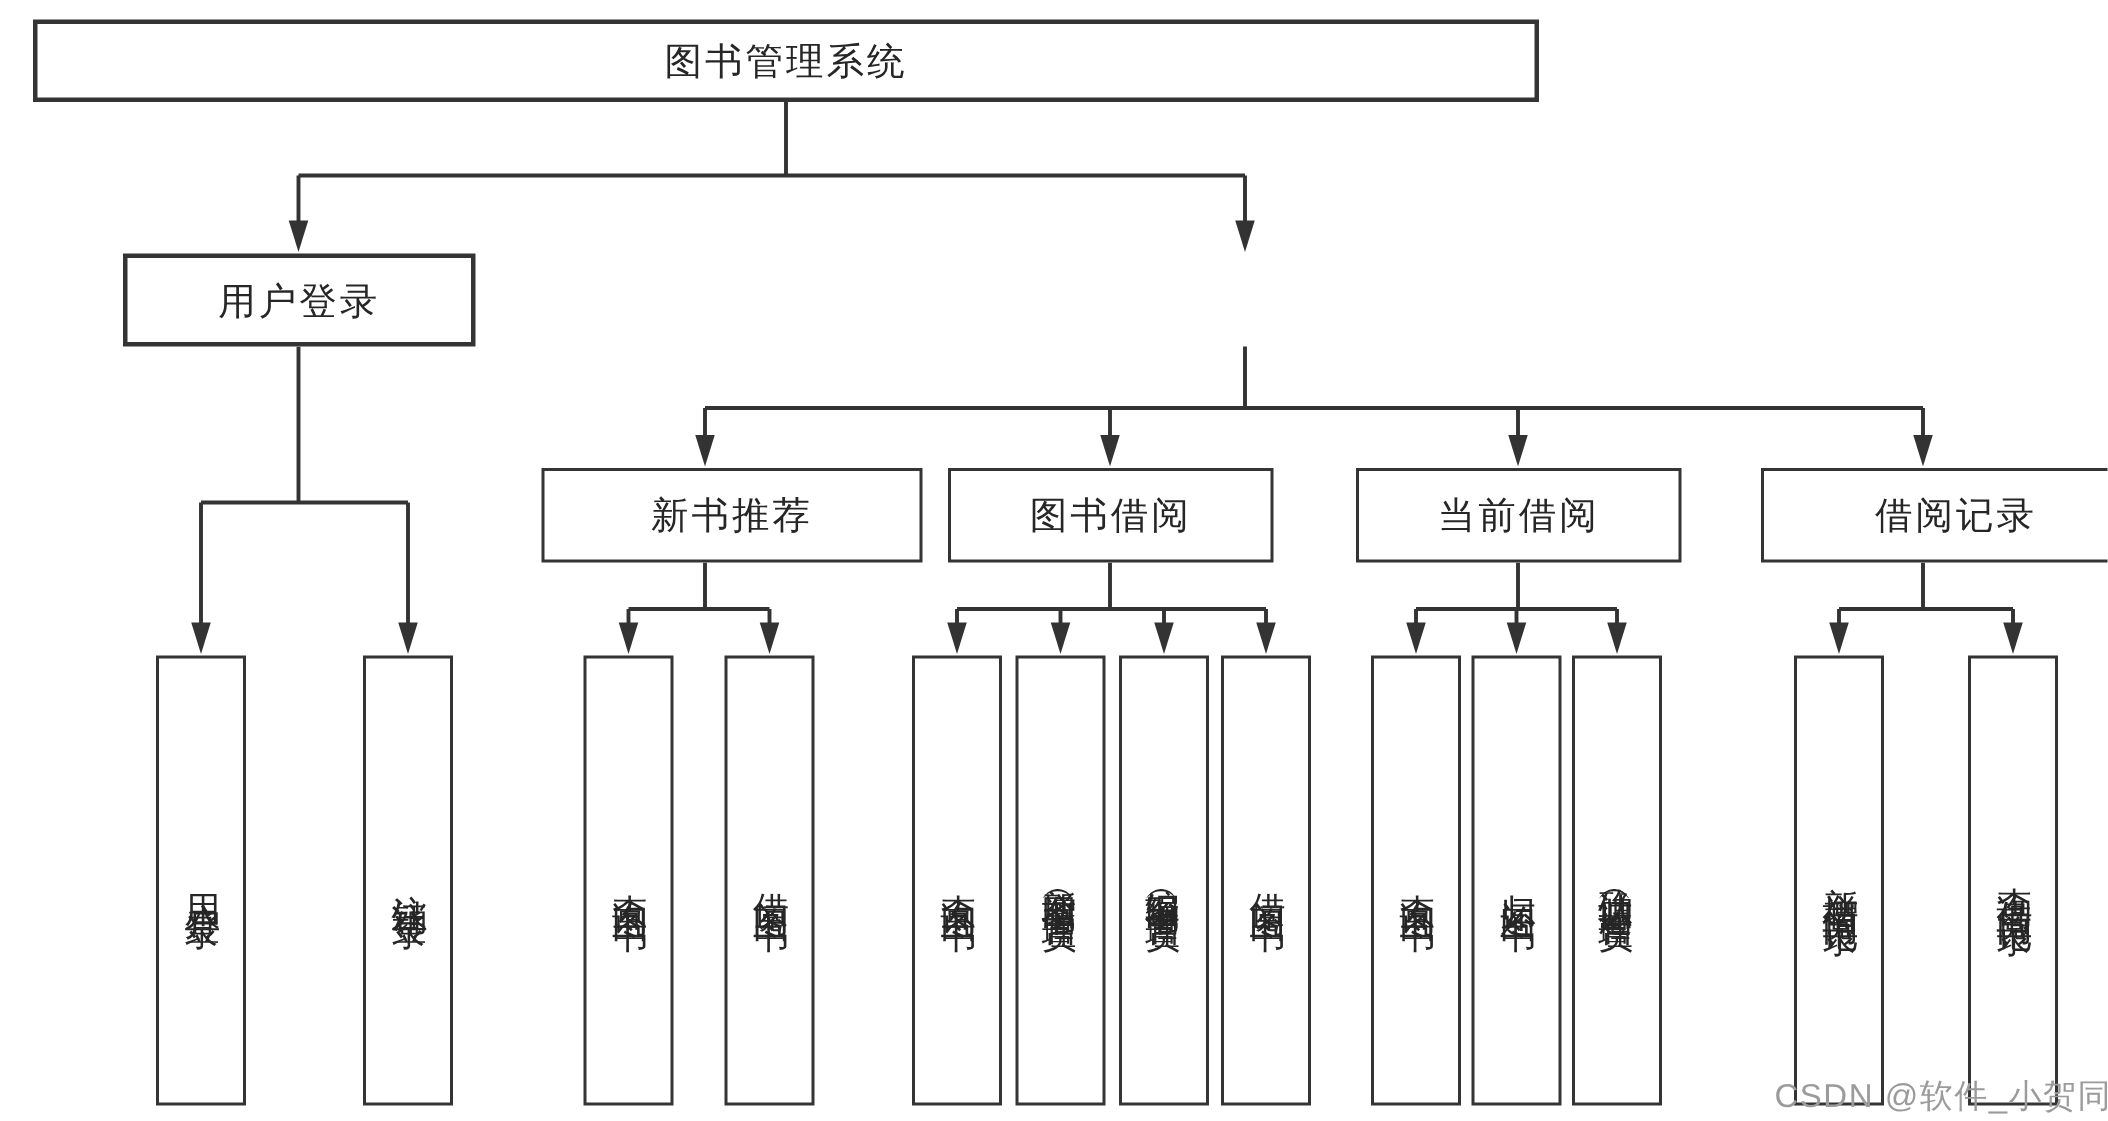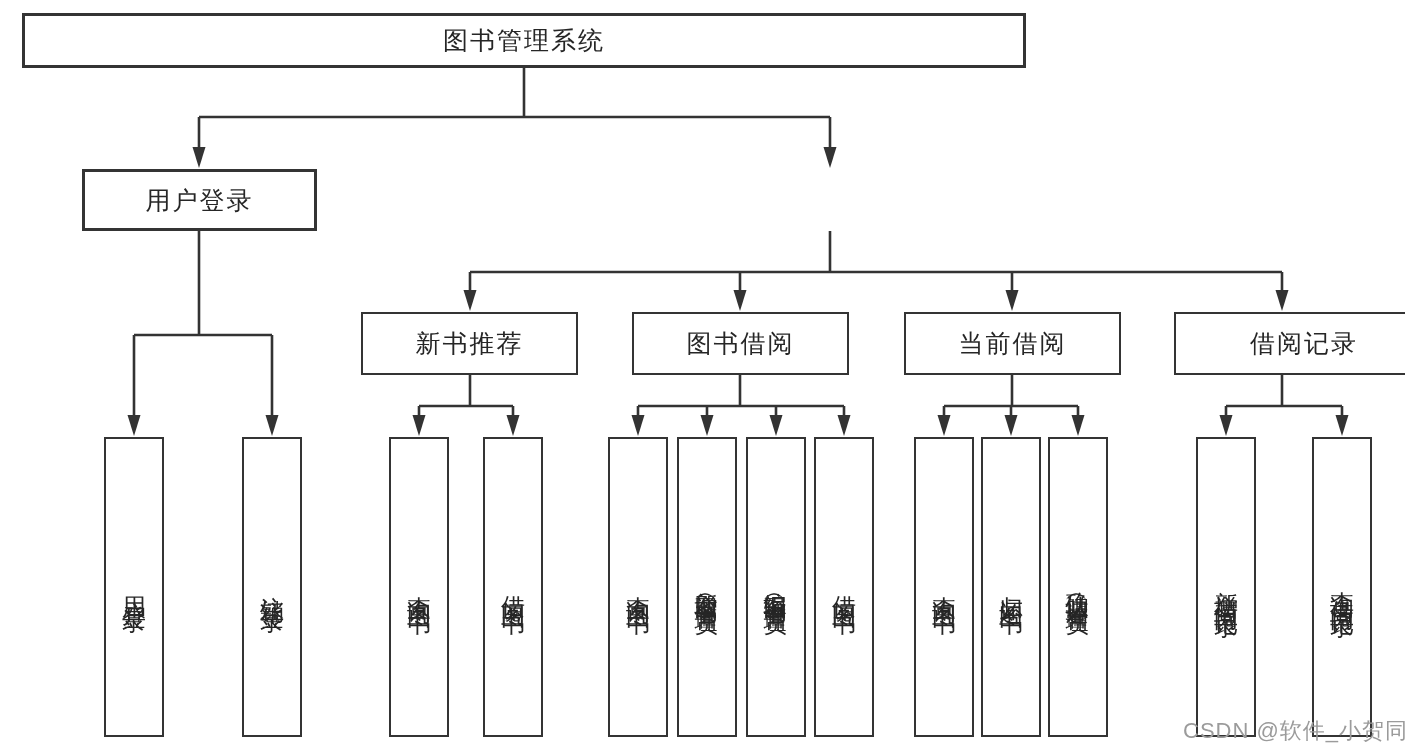--- a/index.html
+++ b/index.html
@@ -96,21 +96,21 @@
       <polygon points="1071.5,415 1084.5,415 1078,436"></polygon>
       <polygon points="1219.5,415 1232.5,415 1226,436"></polygon>
       <polygon points="1335.5,415 1348.5,415 1342,436"></polygon>
     </g>
   </svg>
 
   <div class="box h root" style="left:22px; top:13px; width:1004px; height:55px;">图书管理系统</div>
 
   <div class="box h lvl2" style="left:82px; top:169px; width:235px; height:62px;">用户登录</div>
 
-  <div class="box h" style="left:361px; top:312px; width:217px; height:63px;">新书推荐</div>
+  <div class="box h" style="left:361px; top:312px; width:254px; height:63px;">新书推荐</div>
   <div class="box h" style="left:632px; top:312px; width:217px; height:63px;">图书借阅</div>
   <div class="box h" style="left:904px; top:312px; width:217px; height:63px;">当前借阅</div>
   <div class="box h" style="left:1174px; top:312px; width:260px; height:63px;">借阅记录</div>
 
   <div class="box v" style="left:104px;">用户登录</div>
   <div class="box v" style="left:242px;">注销登录</div>
 
   <div class="box v" style="left:389px;">查询图书</div>
   <div class="box v" style="left:483px;">借阅图书</div>
 

